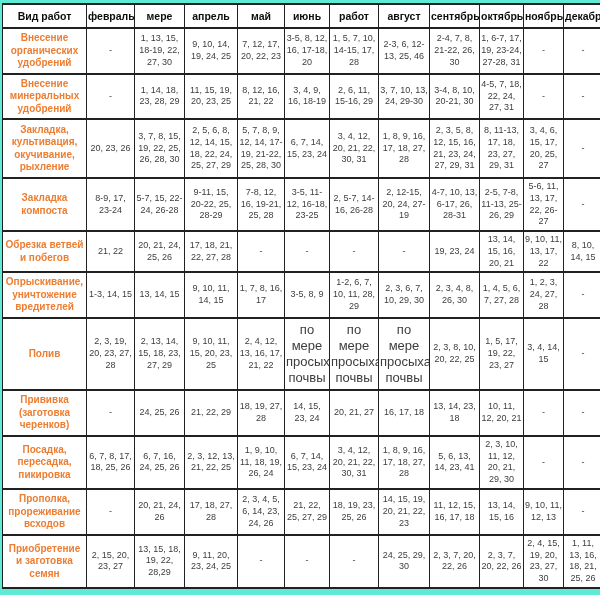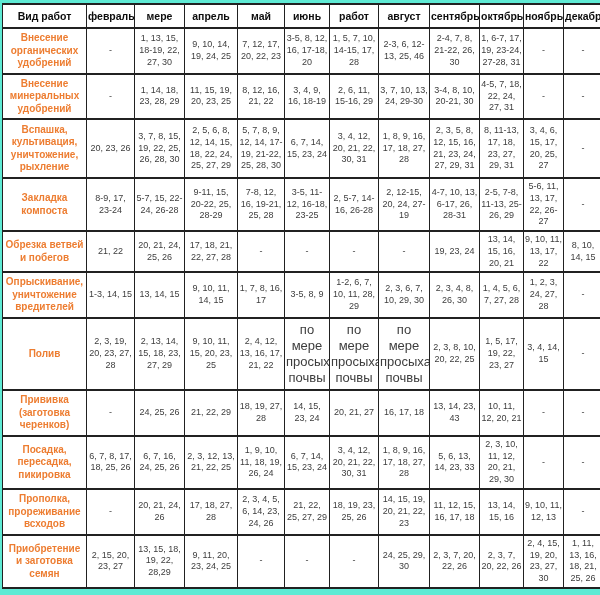--- a/index.html
+++ b/index.html
@@ -116,21 +116,21 @@
           <td class="days">8, 12, 16, 21, 22</td>
           <td class="days">3, 4, 9, 16, 18-19</td>
           <td class="days">2, 6, 11, 15-16, 29</td>
           <td class="days">3, 7, 10, 13, 24, 29-30</td>
           <td class="days">3-4, 8, 10, 20-21, 30</td>
           <td class="days">4-5, 7, 18, 22, 24, 27, 31</td>
           <td class="days">-</td>
           <td class="days">-</td>
         </tr>
         <tr>
-          <td class="work">Вспашка, культивация, уничтожение, рыхление</td>
+          <td class="work">Закладка, культивация, окучивание, рыхление</td>
           <td class="days">20, 23, 26</td>
           <td class="days">3, 7, 8, 15, 19, 22, 25, 26, 28, 30</td>
           <td class="days">2, 5, 6, 8, 12, 14, 15, 18, 22, 24, 25, 27, 29</td>
           <td class="days">5, 7, 8, 9, 12, 14, 17-19, 21-22, 25, 28, 30</td>
           <td class="days">6, 7, 14, 15, 23, 24</td>
           <td class="days">3, 4, 12, 20, 21, 22, 30, 31</td>
           <td class="days">1, 8, 9, 16, 17, 18, 27, 28</td>
           <td class="days">2, 3, 5, 8, 12, 15, 16, 21, 23, 24, 27, 29, 31</td>
           <td class="days">8, 11-13, 17, 18, 23, 27, 29, 31</td>
           <td class="days">3, 4, 6, 15, 17, 20, 25, 27</td>
@@ -194,35 +194,35 @@
         </tr>
         <tr>
           <td class="work">Прививка (заготовка черенков)</td>
           <td class="days">-</td>
           <td class="days">24, 25, 26</td>
           <td class="days">21, 22, 29</td>
           <td class="days">18, 19, 27, 28</td>
           <td class="days">14, 15, 23, 24</td>
           <td class="days">20, 21, 27</td>
           <td class="days">16, 17, 18</td>
-          <td class="days">13, 14, 23, 43</td>
+          <td class="days">13, 14, 23, 18</td>
           <td class="days">10, 11, 12, 20, 21</td>
           <td class="days">-</td>
           <td class="days">-</td>
         </tr>
         <tr>
           <td class="work">Посадка, пересадка, пикировка</td>
           <td class="days">6, 7, 8, 17, 18, 25, 26</td>
           <td class="days">6, 7, 16, 24, 25, 26</td>
           <td class="days">2, 3, 12, 13, 21, 22, 25</td>
           <td class="days">1, 9, 10, 11, 18, 19, 26, 24</td>
           <td class="days">6, 7, 14, 15, 23, 24</td>
           <td class="days">3, 4, 12, 20, 21, 22, 30, 31</td>
           <td class="days">1, 8, 9, 16, 17, 18, 27, 28</td>
-          <td class="days">5, 6, 13, 14, 23, 33</td>
+          <td class="days">5, 6, 13, 14, 23, 41</td>
           <td class="days">2, 3, 10, 11, 12, 20, 21, 29, 30</td>
           <td class="days">-</td>
           <td class="days">-</td>
         </tr>
         <tr>
           <td class="work">Прополка, прореживание всходов</td>
           <td class="days">-</td>
           <td class="days">20, 21, 24, 26</td>
           <td class="days">17, 18, 27, 28</td>
           <td class="days">2, 3, 4, 5, 6, 14, 23, 24, 26</td>

